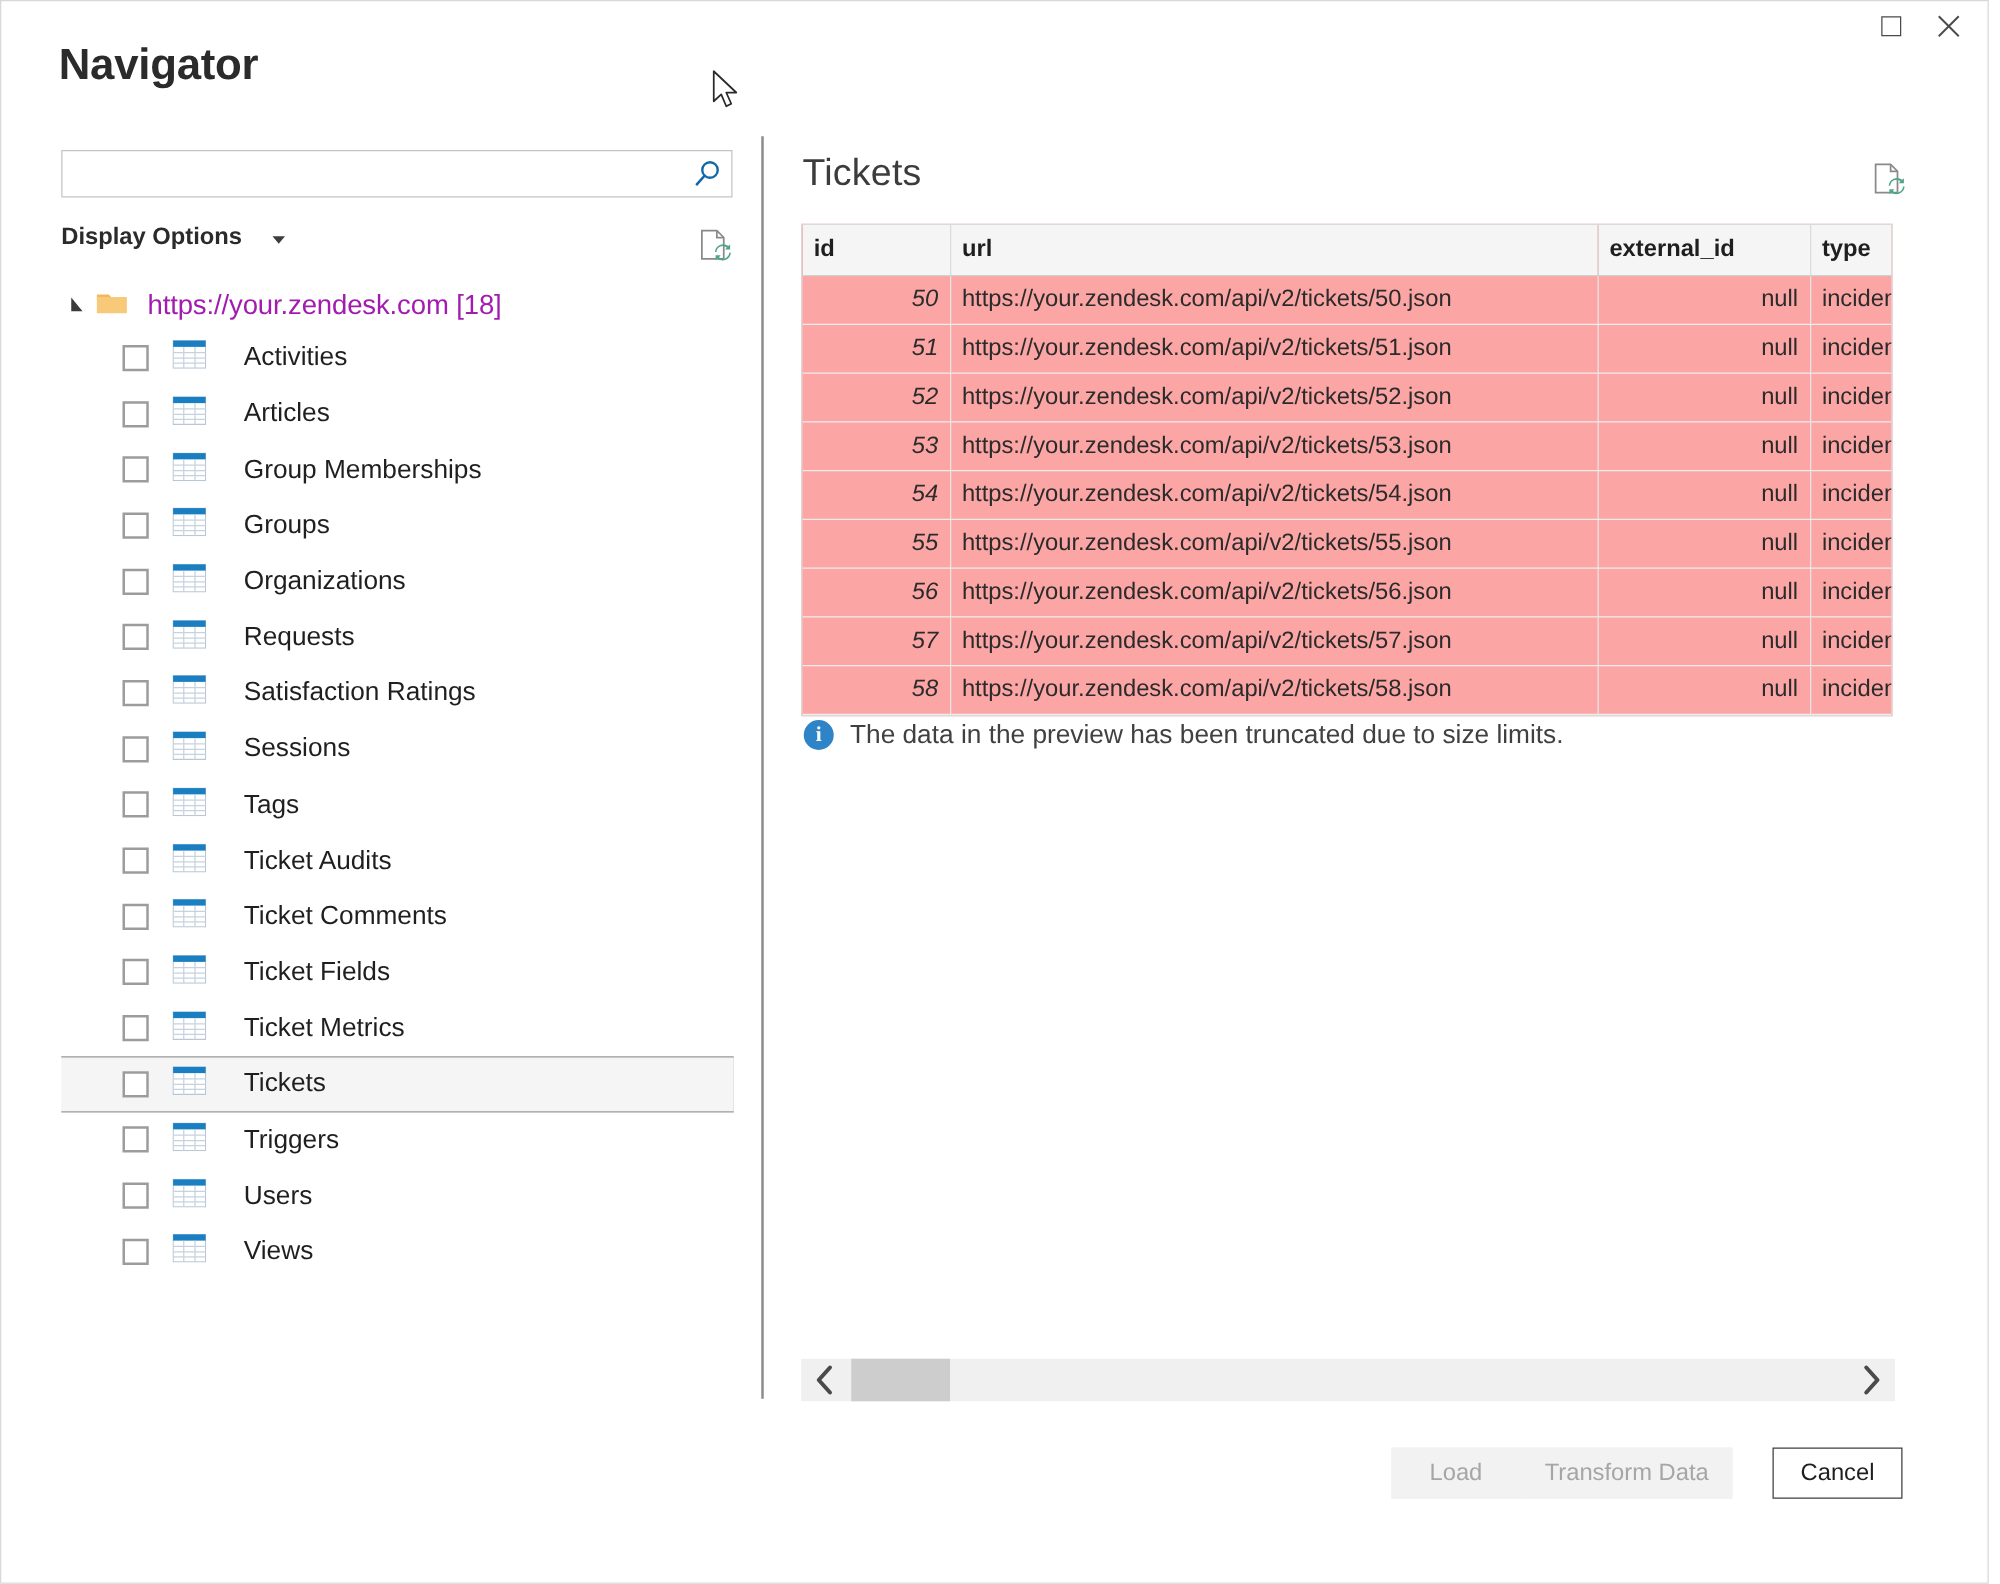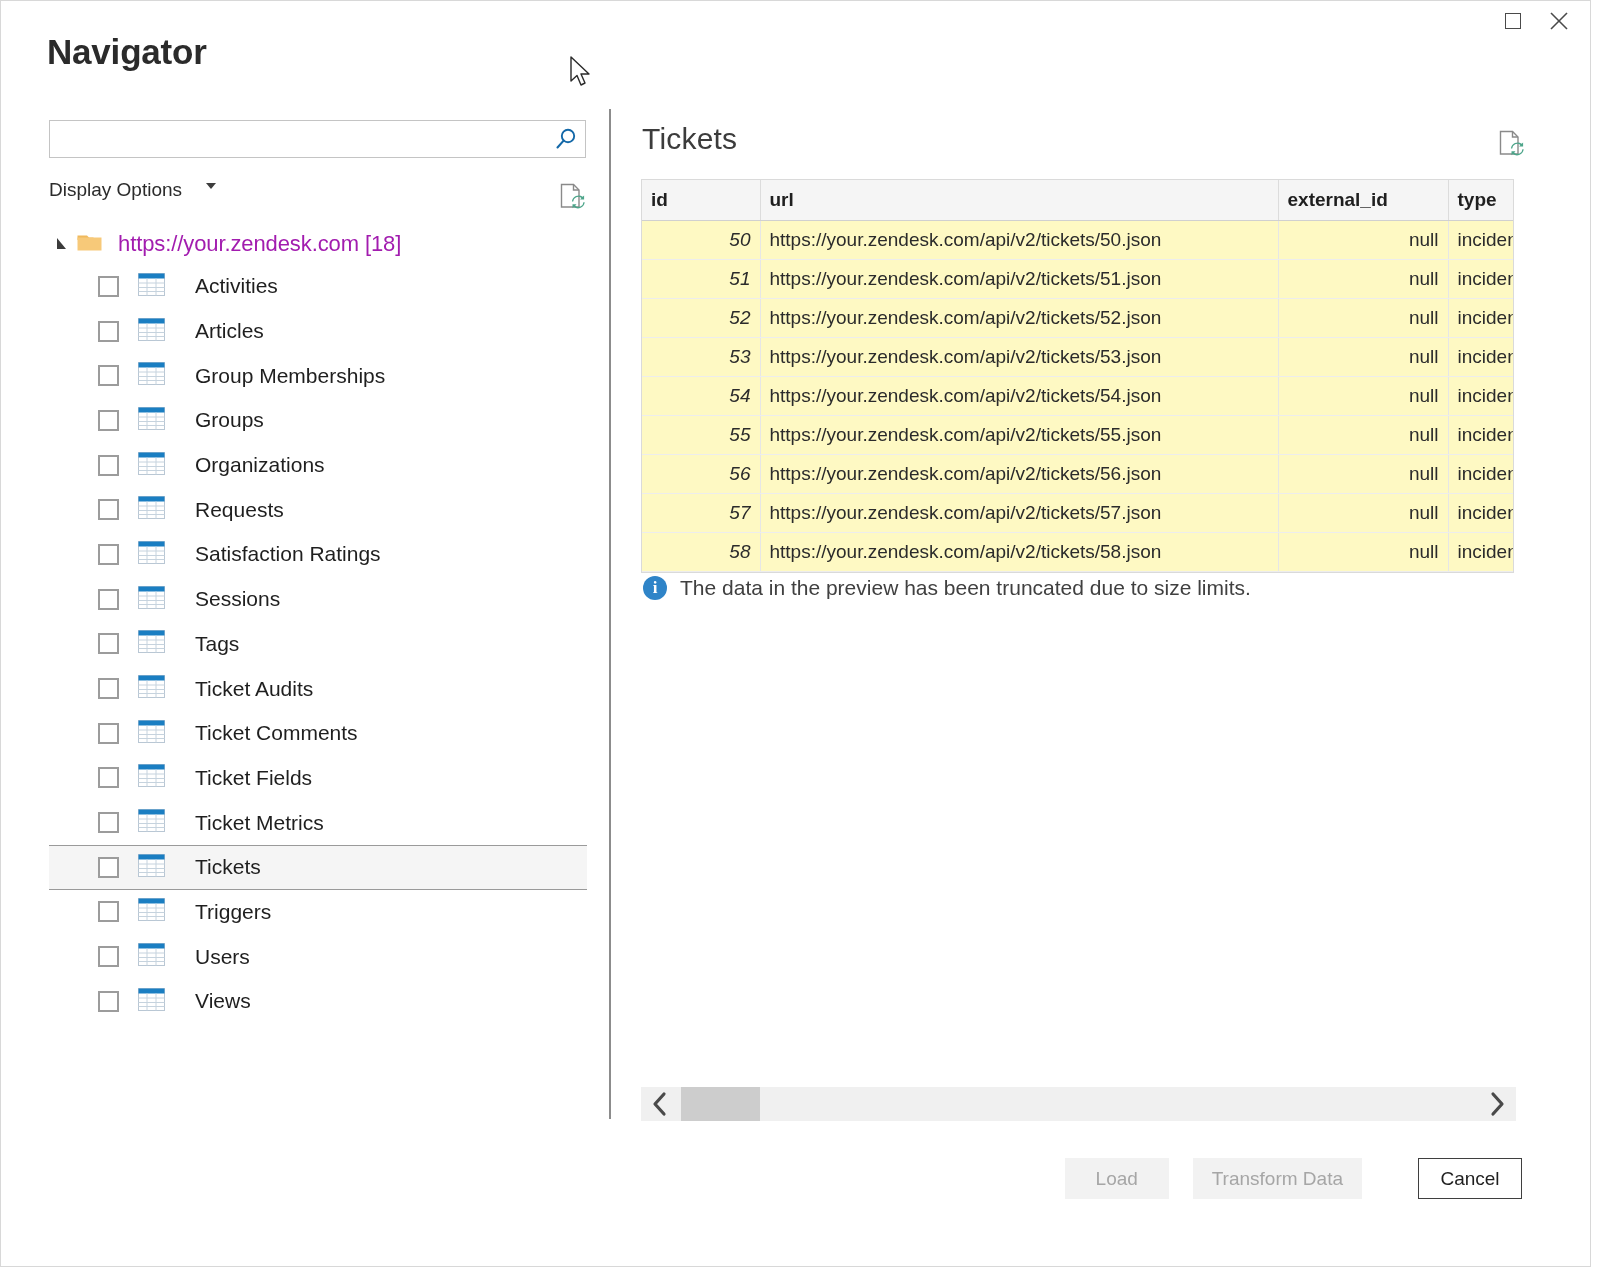--- a/index.html
+++ b/index.html
@@ -99,24 +99,26 @@
     display: flex; align-items: center; justify-content: center;
   }
 
   .display-options-row {
     position: absolute;
     left: 48px; top: 73px;
     width: 537px; height: 34px;
   }
   .display-options {
     display: inline-flex;
+    align-items: center;
     gap: 24px;
     font-size: 19px;
     color: #2b2b2b;
     cursor: default;
+    font-weight: bold;
   }
   .caret-down {
     width: 0; height: 0;
     border-left: 5.5px solid transparent;
     border-right: 5.5px solid transparent;
     border-top: 6px solid #3d3d3d;
     margin-top: 4px;
   }
   .refresh-doc-icon {
     position: absolute;
@@ -208,21 +210,21 @@
     right: 45px; top: 22px;
   }
 
   .grid-wrap {
     position: absolute;
     left: 20px; top: 73px;
     width: 873px;
     overflow: hidden;
     border: 1px solid #dadada;
     box-sizing: border-box;
-    background: #fef9c3;
+    background: #fca5a5;
   }
   table.grid {
     border-collapse: collapse;
     table-layout: fixed;
     width: 1000px;
     font-size: 19px;
   }
   table.grid th {
     background: #f5f5f5;
     font-weight: bold;
@@ -308,21 +310,20 @@
   
   .footer {
     position: absolute;
     left: 0; right: 0; bottom: 0;
     height: 140px;
   }
   .btn-row {
     position: absolute;
     right: 68px; top: 32px;
     display: flex;
-    gap: 24px;
   }
   .btn {
     height: 41px;
     min-width: 104px;
     padding: 0 18px;
     font-size: 19px;
     font-family: "Liberation Sans", sans-serif;
     display: flex; align-items: center; justify-content: center;
     box-sizing: border-box;
     cursor: default;

